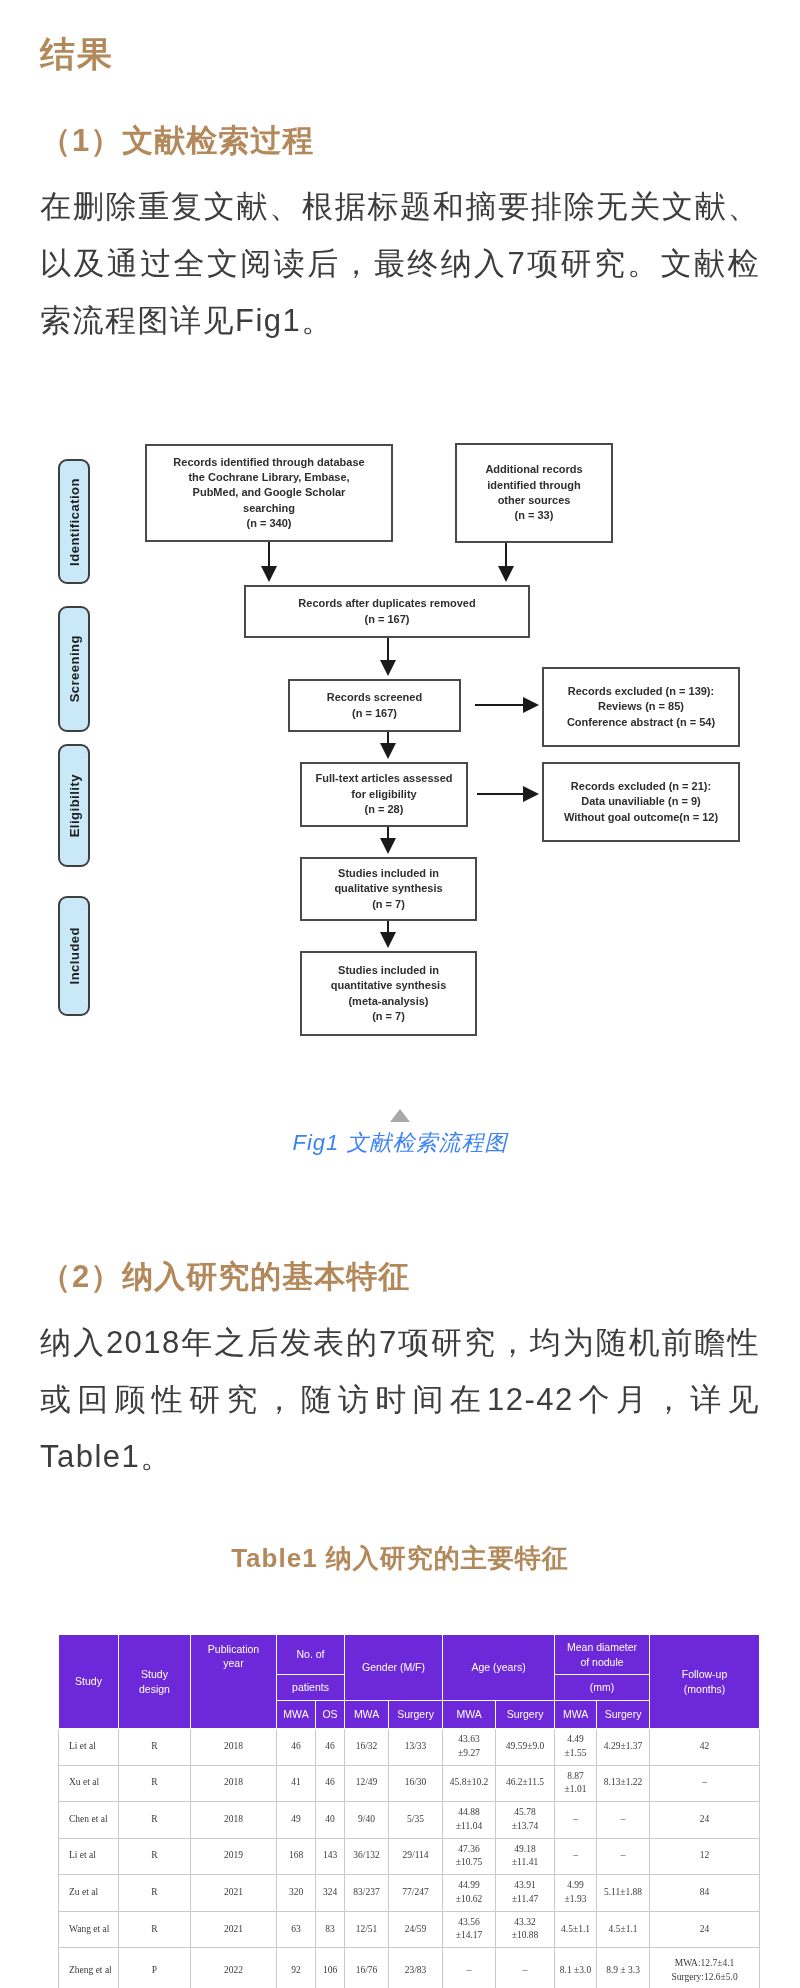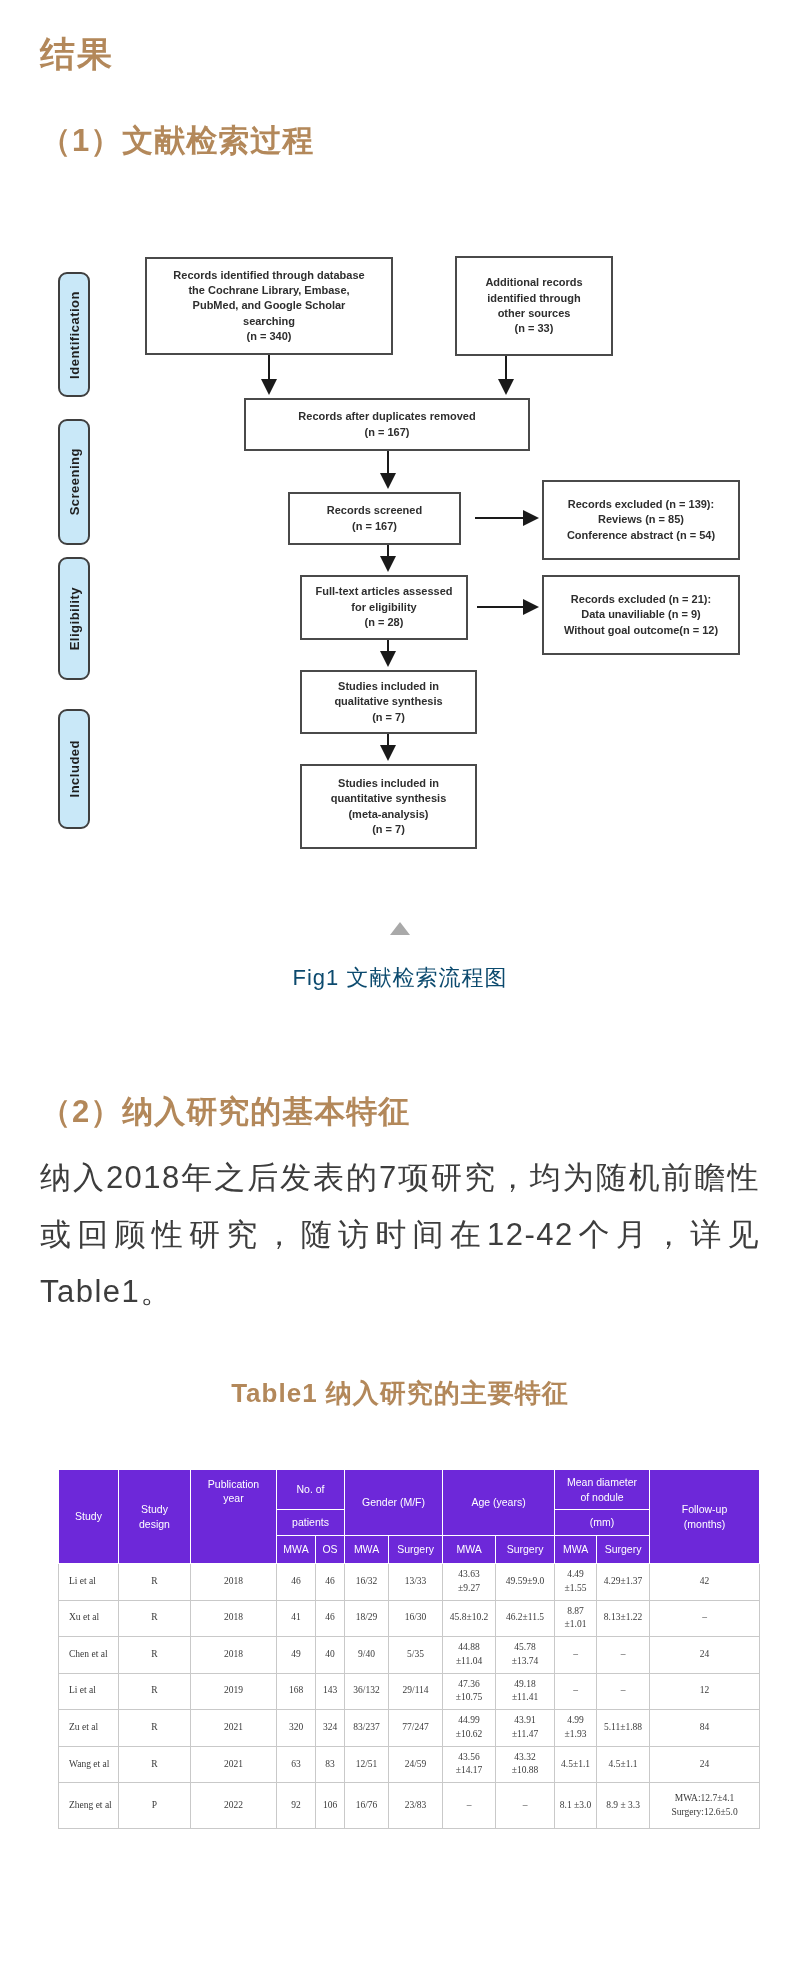--- a/index.html
+++ b/index.html
@@ -55,22 +55,22 @@
   .fbox.excl2{left:502px;top:328px;width:198px;height:80px;}
   .fbox.qualitative{left:260px;top:423px;width:177px;height:64px;}
   .fbox.quantitative{left:260px;top:517px;width:177px;height:85px;}
   
   .fig-triangle{
     width:0;height:0;margin:50px auto 0;
     border-left:10px solid transparent;border-right:10px solid transparent;
     border-bottom:13px solid #a9a9a9;
   }
   .fig-caption{
-    margin:26px 0 0;text-align:center;font-size:22px;line-height:34px;
-    color:#0c4a6e;letter-spacing:1px;
+    margin:4px 0 0;text-align:center;font-size:22px;line-height:34px;
+    color:#3b82f6;letter-spacing:1px;font-style:italic;
   }
   
   .table-title{
     margin:55px 0 0;text-align:center;font-size:26px;line-height:36px;
     font-weight:bold;color:#b3885a;letter-spacing:1px;
   }
   table.study-table{
     border-collapse:collapse;margin:58px 0 0 18px;table-layout:fixed;width:701px;
   }
   .study-table th{
@@ -91,20 +91,21 @@
   .study-table tr.last td{height:46px;}
 </style>
 </head>
 <body>
 
 <div class="content">
 
   <h1 class="page-title">结果</h1>
 
   <h2 class="sec-heading first">（1）文献检索过程</h2>
+  <p class="body-par">在删除重复文献、根据标题和摘要排除无关文献、以及通过全文阅读后，最终纳入7项研究。文献检索流程图详见Fig1。</p>
 
   <div class="flowchart">
     <svg class="flow-arrows" viewBox="0 0 720 625" xmlns="http://www.w3.org/2000/svg">
       <defs>
         <marker id="ah" markerWidth="9" markerHeight="9" refX="7" refY="4" orient="auto">
           <path d="M0,0 L8,4 L0,8 Z" fill="#1a1a1a"></path>
         </marker>
       </defs>
       <line x1="229" y1="108" x2="229" y2="146" stroke="#1a1a1a" stroke-width="2" marker-end="url(#ah)"></line>
       <line x1="466" y1="109" x2="466" y2="146" stroke="#1a1a1a" stroke-width="2" marker-end="url(#ah)"></line>
@@ -229,21 +230,21 @@
 ±1.55</td>
         <td>4.29±1.37</td>
         <td>42</td>
       </tr>
       <tr>
         <td class="study-name">Xu et al</td>
         <td>R</td>
         <td>2018</td>
         <td>41</td>
         <td>46</td>
-        <td>18/29</td>
+        <td>12/49</td>
         <td>16/30</td>
         <td>45.8±10.2</td>
         <td>46.2±11.5</td>
         <td>8.87
 ±1.01</td>
         <td>8.13±1.22</td>
         <td>–</td>
       </tr>
       <tr>
         <td class="study-name">Chen et al</td>

